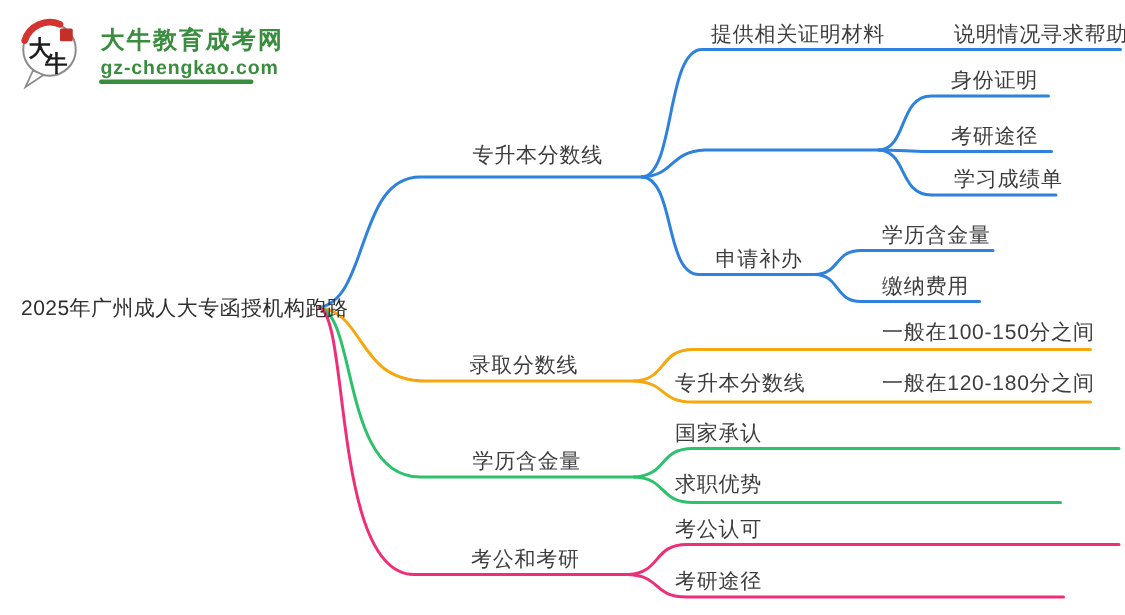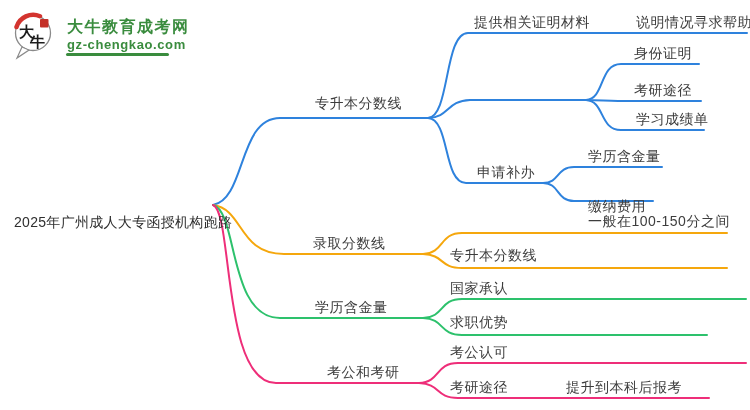--- a/index.html
+++ b/index.html
@@ -70,38 +70,38 @@
       <rect x="28" y="7" width="8.5" height="8.5" rx="1" fill="#c43028"></rect>
       <path d="M10,35 L5,46 L17,38 Z" fill="#ffffff" stroke="#8a8a8a" stroke-width="1.2"></path>
       <text x="7" y="25" font-size="15" font-weight="bold" fill="#1c1c1c">大</text>
       <text x="18" y="35" font-size="15" font-weight="bold" fill="#1c1c1c">牛</text>
     </svg>
     <div class="brand">大牛教育成考网</div>
     <div class="domain">gz-chengkao.com</div>
     <div class="brand-rule"></div>
   </div>
 
-  <div class="node root" style="left:14px;top:214px">2025年广州成人大专函授机构跑路</div>
+  <div class="node root" style="left:14px;top:197px">2025年广州成人大专函授机构跑路</div>
 
   <div class="node" style="left:315px;top:95px">专升本分数线</div>
   <div class="node" style="left:474px;top:14px">提供相关证明材料</div>
   <div class="node" style="left:636px;top:14px">说明情况寻求帮助</div>
   <div class="node" style="left:634px;top:45px">身份证明</div>
   <div class="node" style="left:634px;top:82px">考研途径</div>
   <div class="node" style="left:636px;top:111px">学习成绩单</div>
   <div class="node" style="left:477px;top:164px">申请补办</div>
   <div class="node" style="left:588px;top:148px">学历含金量</div>
-  <div class="node" style="left:588px;top:198px">缴纳费用</div>
+  <div class="node" style="left:588px;top:182px">缴纳费用</div>
 
   <div class="node" style="left:313px;top:235px">录取分数线</div>
   <div class="node" style="left:588px;top:213px">一般在100-150分之间</div>
   <div class="node" style="left:450px;top:247px">专升本分数线</div>
+  <div class="node" style="left:588px;top:247px">一般在120-180分之间</div>
 
   <div class="node" style="left:315px;top:299px">学历含金量</div>
   <div class="node" style="left:450px;top:280px">国家承认</div>
   <div class="node" style="left:450px;top:314px">求职优势</div>
 
-  <div class="node" style="left:327px;top:364px">考公和考研</div>
+  <div class="node" style="left:314px;top:364px">考公和考研</div>
   <div class="node" style="left:450px;top:344px">考公认可</div>
   <div class="node" style="left:450px;top:379px">考研途径</div>
-  <div class="node" style="left:566px;top:379px">提升到本科后报考</div>
 
 </div>
 
 </body></html>

